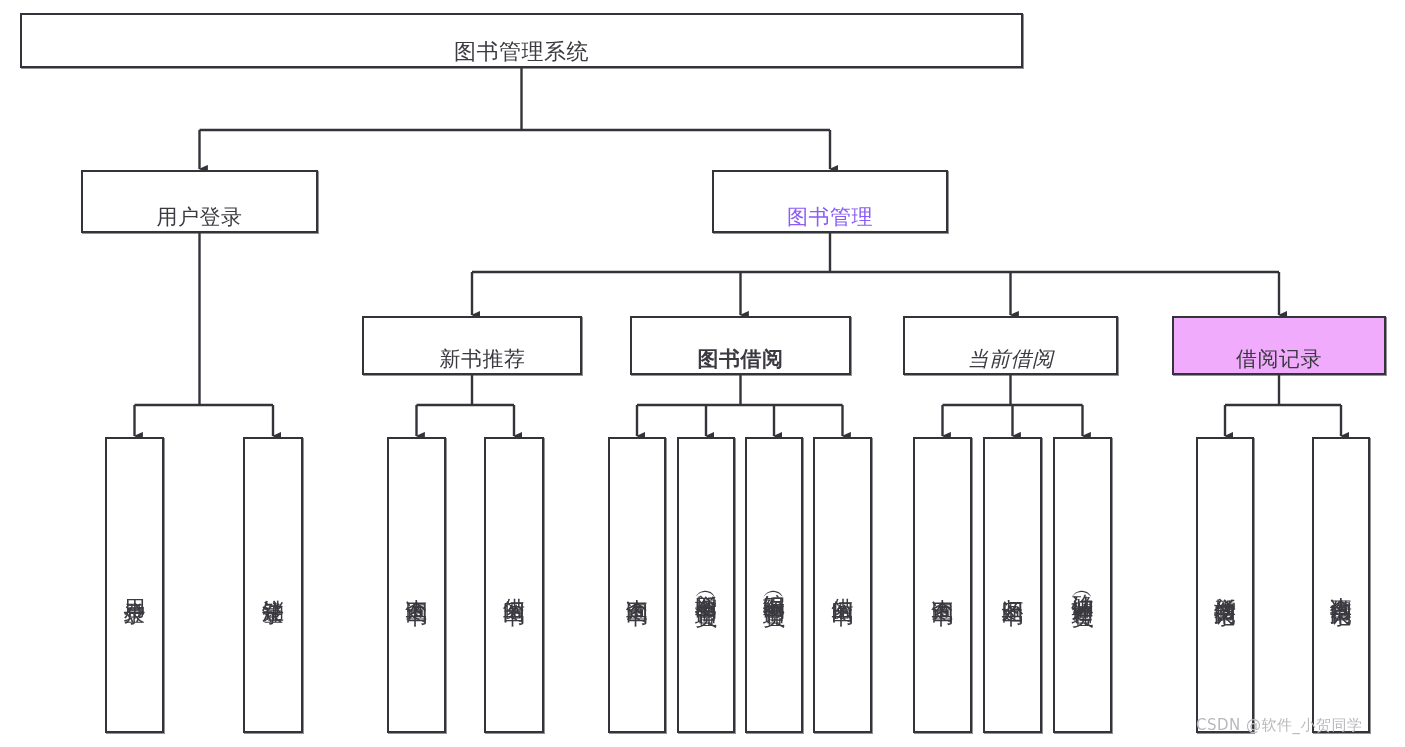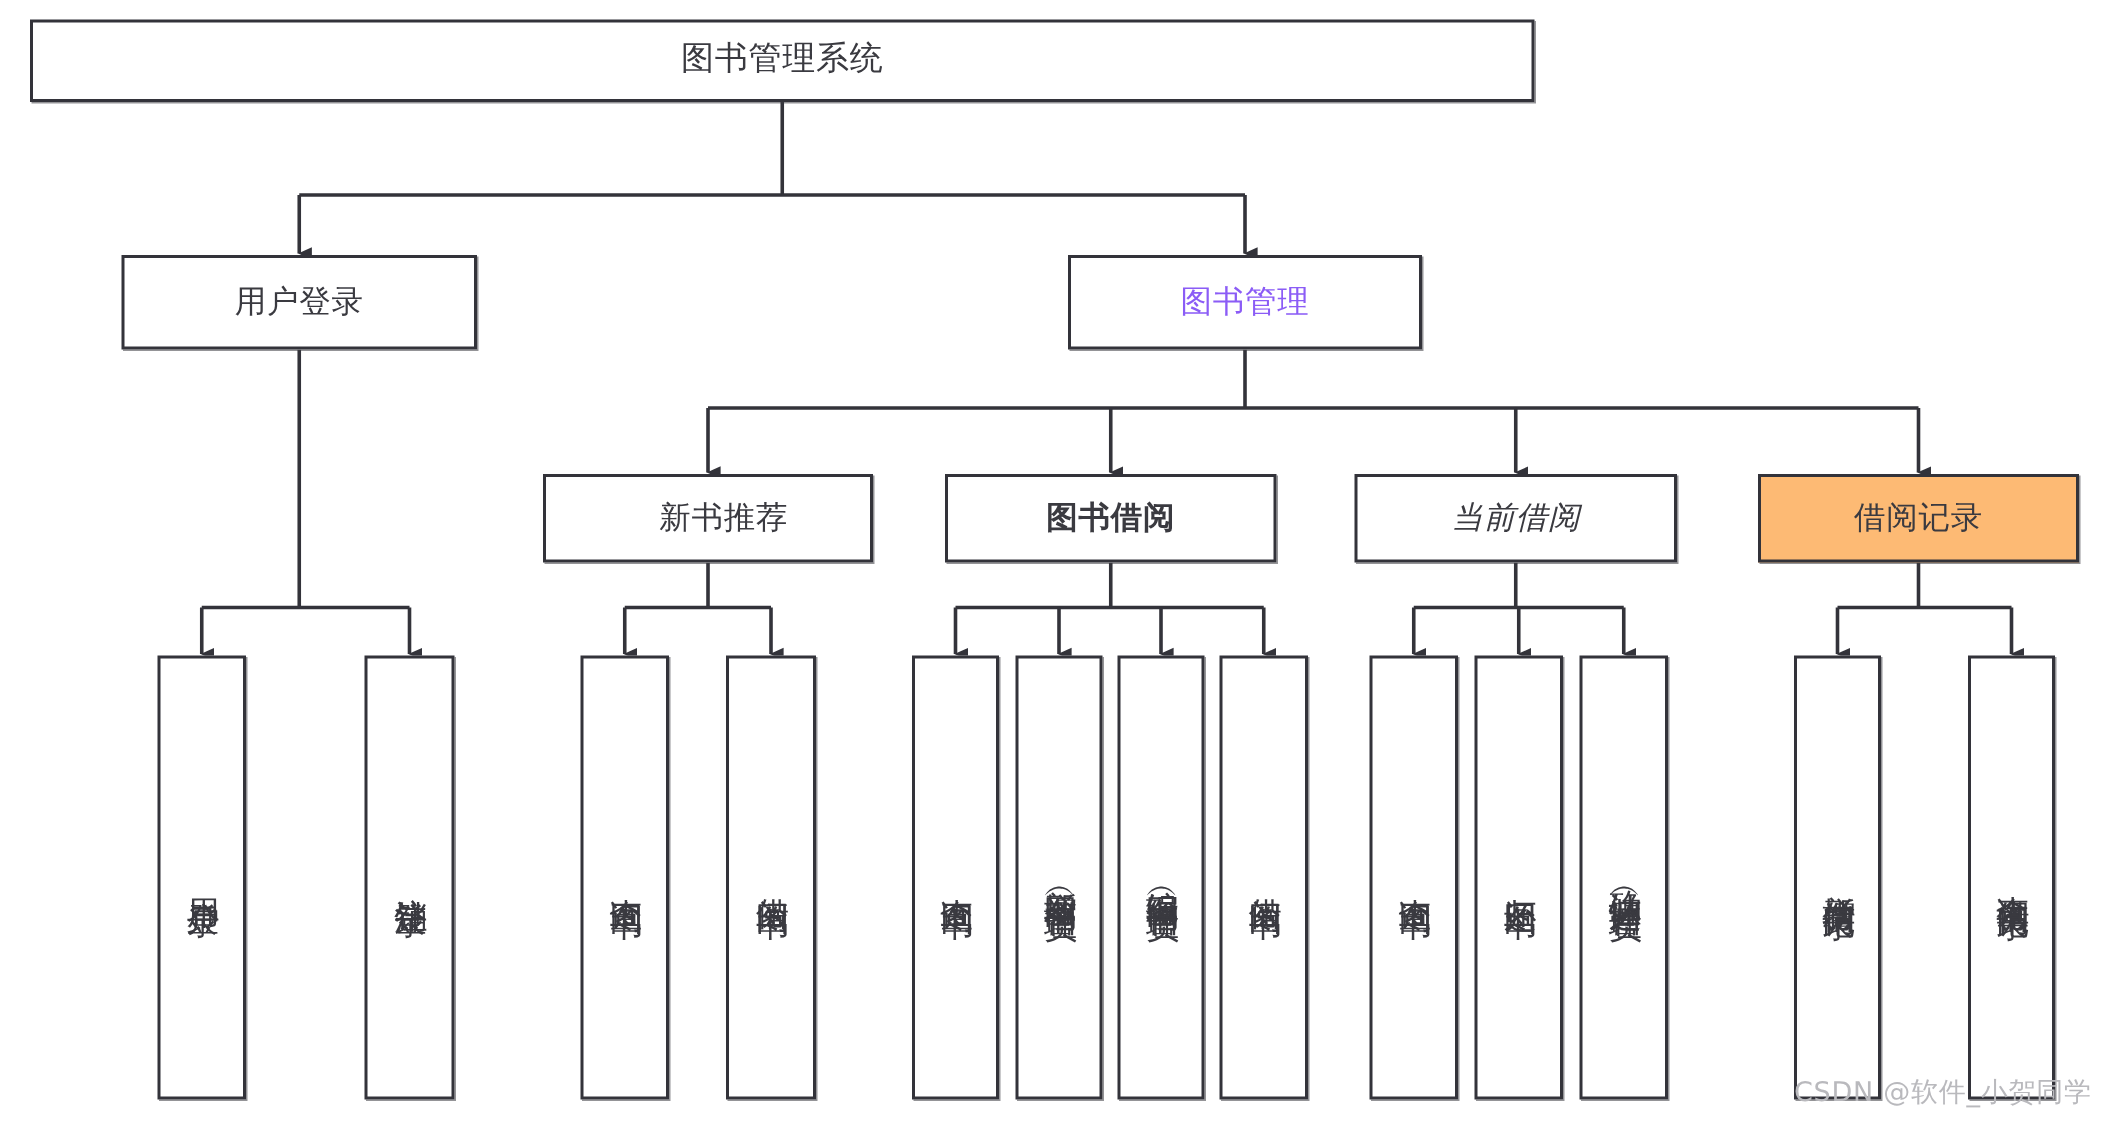--- a/index.html
+++ b/index.html
@@ -21,21 +21,21 @@
     width: 1405px;
     height: 747px;
   }
   .node-box {
     position: absolute;
     box-sizing: border-box;
     background: #ffffff;
     border: 2px solid #33333a;
     box-shadow: 1px 1px 0 0 rgba(60,60,65,0.55);
     display: flex;
-    align-items: center;
+    align-items: flex-end;
     justify-content: center;
     overflow: hidden;
   }
   .node-label {
     color: #3a3a40;
     text-align: center;
     line-height: 1.22;
     letter-spacing: 0.5px;
     white-space: pre-wrap;
   }
@@ -59,21 +59,21 @@
     position: absolute;
     left: 0;
     top: 0;
     width: 1405px;
     height: 747px;
     pointer-events: none;
   }
   .watermark {
     position: absolute;
     color: #b9b9bd;
-    font-size: 18px;
+    font-size: 15px;
     font-family: "DejaVu Sans", "Liberation Sans", sans-serif;
     white-space: nowrap;
     letter-spacing: 0.5px;
   }
 </style>
 </head>
 <body>
 
 <div id="diagram-root">
   <svg class="connectors" viewBox="0 0 1405 747" xmlns="http://www.w3.org/2000/svg">
@@ -130,21 +130,21 @@
       </div>
       <div class="node-box horizontal" style="left: 362px; top: 316px; width: 220px; height: 59px; border-color: rgb(51, 51, 58); background: rgb(255, 255, 255); padding-left: 21px;">
         <span class="node-label" style="color: rgb(58, 58, 64);">新书推荐</span>
       </div>
       <div class="node-box horizontal" style="left: 630px; top: 316px; width: 221px; height: 59px; border-color: rgb(51, 51, 58); background: rgb(255, 255, 255); font-weight: bold;">
         <span class="node-label" style="color: rgb(58, 58, 64);">图书借阅</span>
       </div>
       <div class="node-box horizontal" style="left: 903px; top: 316px; width: 215px; height: 59px; border-color: rgb(51, 51, 58); background: rgb(255, 255, 255); font-style: italic;">
         <span class="node-label" style="color: rgb(58, 58, 64);">当前借阅</span>
       </div>
-      <div class="node-box horizontal" style="left: 1172px; top: 316px; width: 214px; height: 59px; border-color: rgb(51, 51, 58); background: #fdba74;">
+      <div class="node-box horizontal" style="left: 1172px; top: 316px; width: 214px; height: 59px; border-color: rgb(51, 51, 58); background: #f0abfc;">
         <span class="node-label" style="color: rgb(58, 58, 64);">借阅记录</span>
       </div>
       <div class="node-box vertical" style="left: 105px; top: 437px; width: 59px; height: 296px; border-color: rgb(51, 51, 58); background: rgb(255, 255, 255);">
         <span class="node-label" style="color: rgb(58, 58, 64);">用户登录</span>
       </div>
       <div class="node-box vertical" style="left: 243px; top: 437px; width: 60px; height: 296px; border-color: rgb(51, 51, 58); background: rgb(255, 255, 255);">
         <span class="node-label" style="color: rgb(58, 58, 64);">注销登录</span>
       </div>
       <div class="node-box vertical" style="left: 387px; top: 437px; width: 59px; height: 296px; border-color: rgb(51, 51, 58); background: rgb(255, 255, 255);">
         <span class="node-label" style="color: rgb(58, 58, 64);">查询图书</span>

